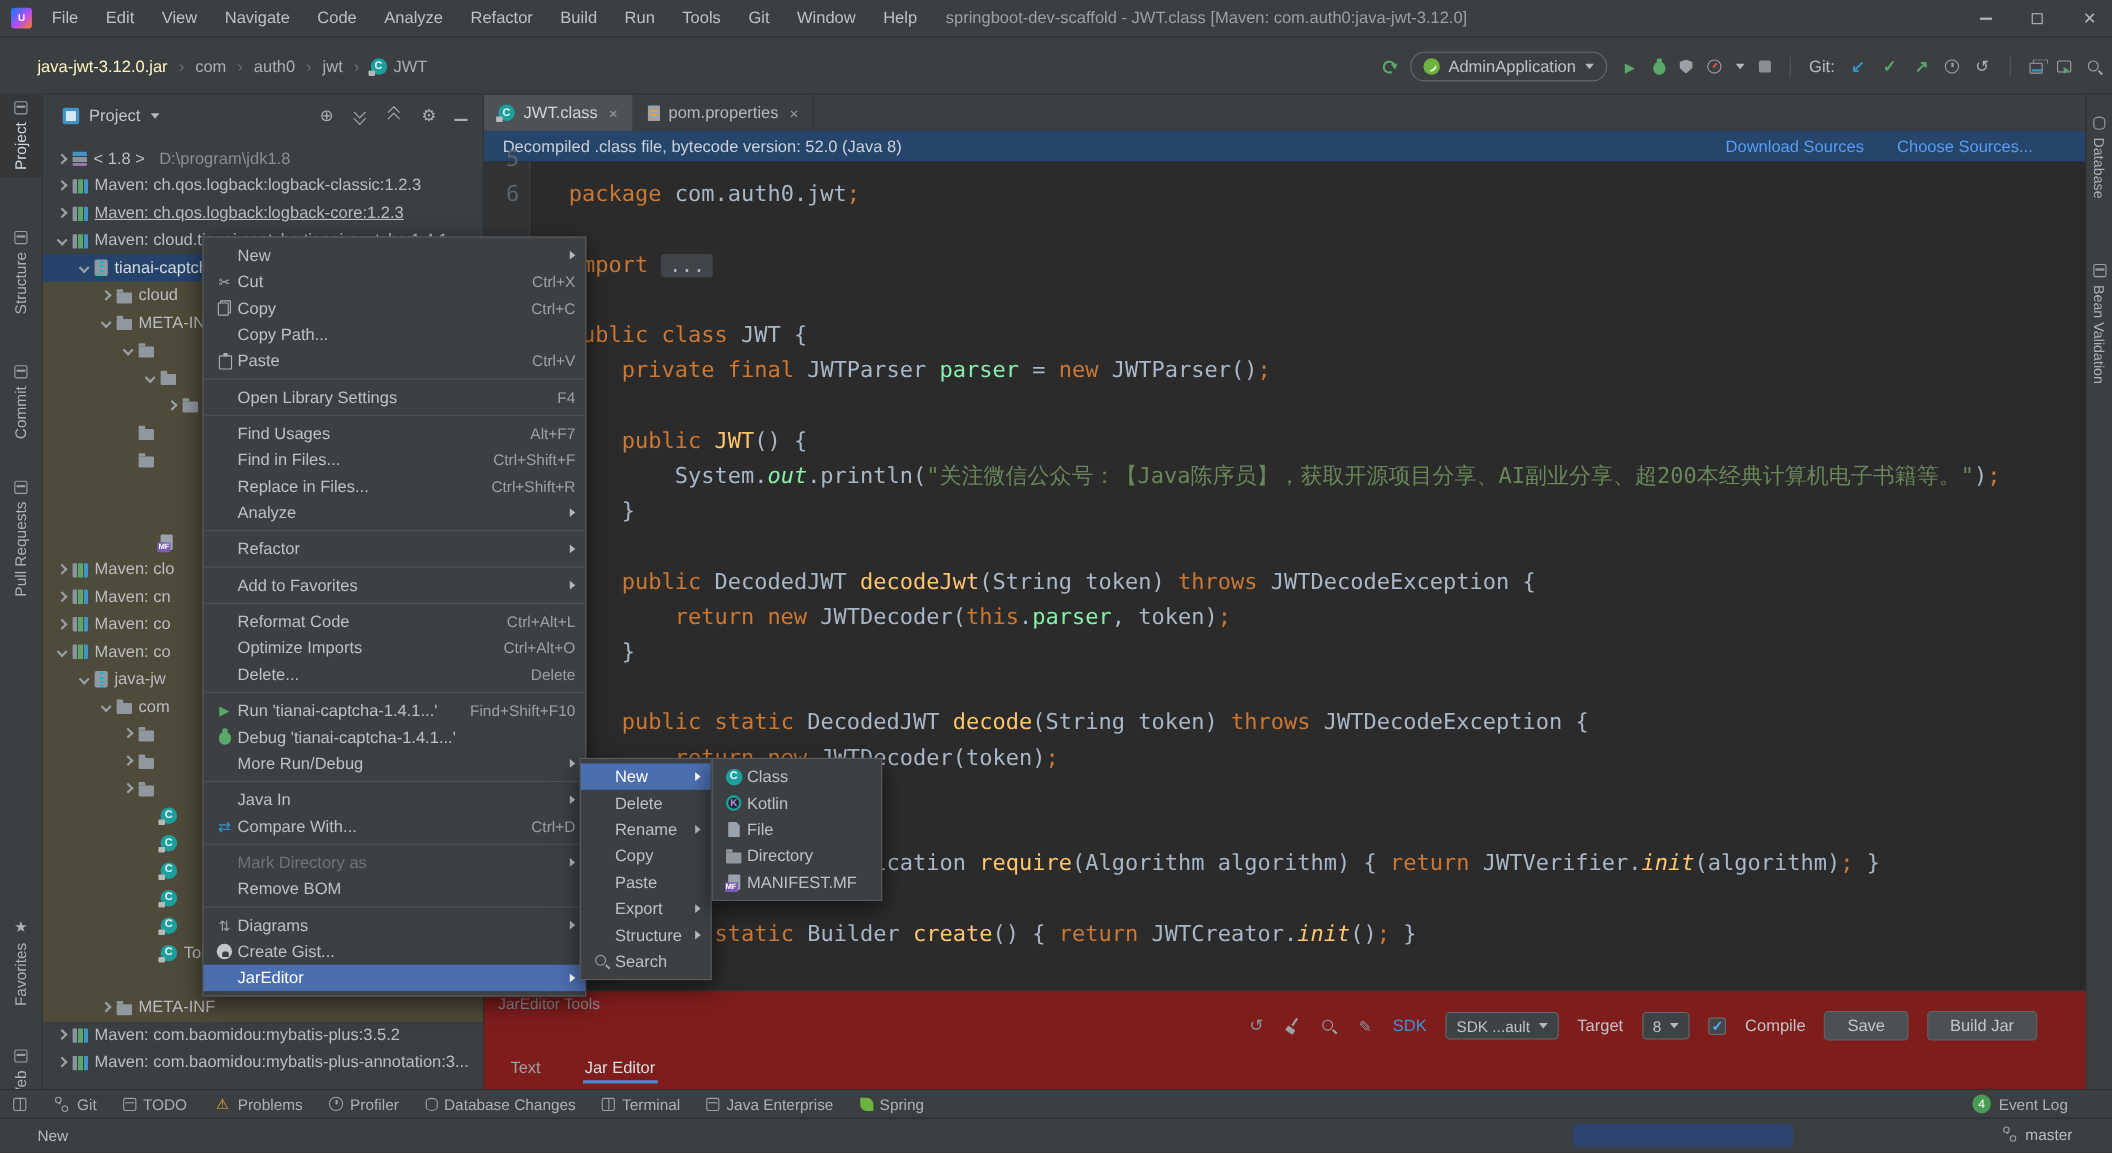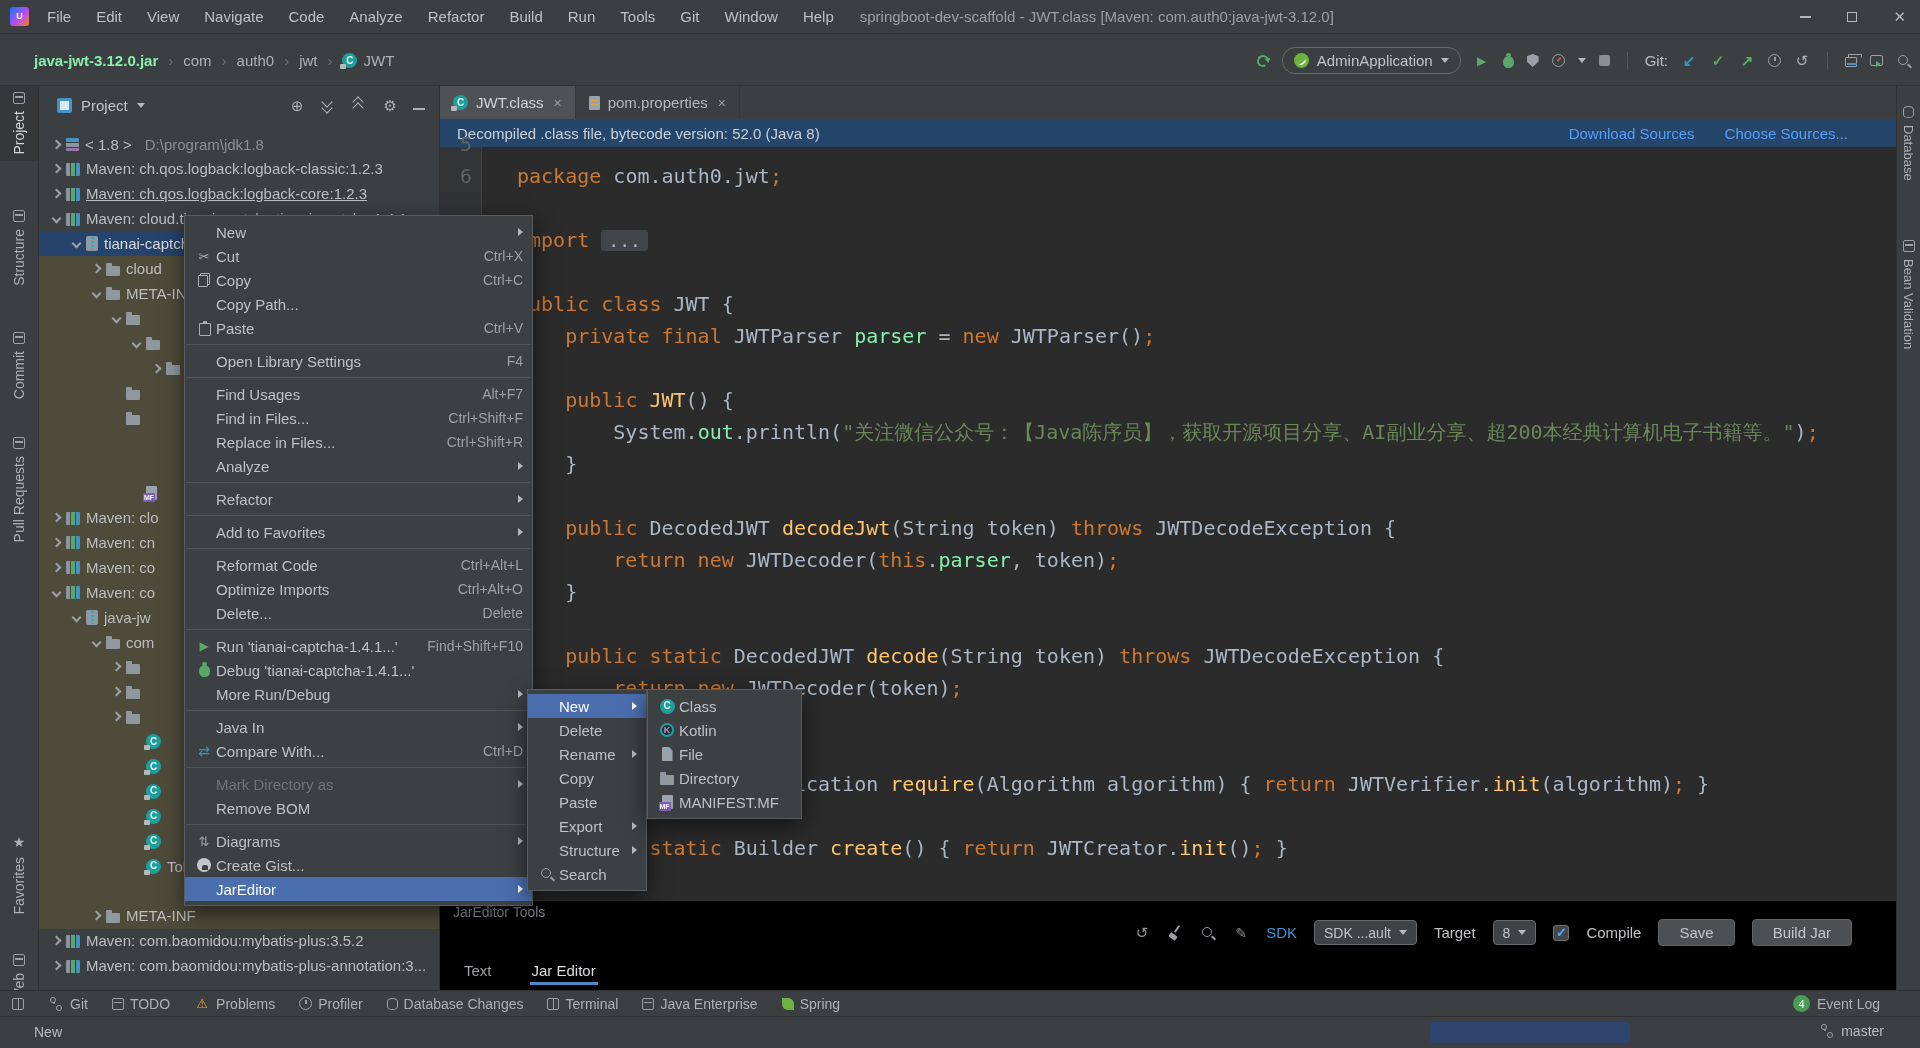--- a/index.html
+++ b/index.html
@@ -96,21 +96,21 @@
   #app-menus{display:flex;gap:25px;margin-left:18px;font-size:15px;color:#bdc1c4}
   #win-title{margin-left:26px;font-size:15px;color:#9aa0a4;white-space:nowrap}
   #win-controls{position:absolute;right:14px;top:0;height:34px;display:flex;align-items:center;gap:36px}
   .wmin{width:11px;height:2px;background:#b4b8bb}
   .wmax{width:10px;height:10px;border:1.5px solid #b4b8bb}
   .wclose{color:#b4b8bb;font-size:15px}
 
   
   #toolbar{position:absolute;left:0;top:35px;width:1920px;height:51px;background:#3c3f41;border-bottom:1px solid #323232}
   #breadcrumbs{position:absolute;left:34px;top:0;height:51px;display:flex;align-items:center;gap:10px;font-size:15px;color:#aab0b5}
-  #breadcrumbs .crumb0{font-weight:bold;color:#86efac}
+  #breadcrumbs .crumb0{font-weight:normal;color:#fef9c3}
   #breadcrumbs .bsep{color:#6c7277}
   #toolbar-right{position:absolute;right:8px;top:0;height:51px;display:flex;align-items:center;gap:13px}
   .tsep{width:1px;height:18px;background:#55585a;margin:0 4px}
   #run-config{display:flex;align-items:center;gap:8px;height:27px;border:1px solid #646a6e;border-radius:13px;padding:0 11px;font-size:15px;color:#c0c3c6}
   #git-label{font-size:15px;color:#b9bdc0}
 
   
   #left-stripe{position:absolute;left:0;top:86px;bottom:58px;width:39px;background:#3c3f41;border-right:1px solid #323232}
   #right-stripe{position:absolute;right:0;top:86px;bottom:58px;width:24px;background:#3c3f41;border-left:1px solid #323232}
   .stripe-item{position:absolute;left:0;width:100%;display:flex;flex-direction:column;align-items:center;gap:7px;padding:6px 0;font-size:14px;color:#adb1b4}
@@ -142,25 +142,25 @@
   #banner .blinks{margin-left:auto;display:flex;gap:30px}
   #banner .blink{color:#589df6}
   #codearea{position:absolute;left:0;top:61px;right:0;bottom:0;background:#2b2b2b}
   #gutter{position:absolute;left:0;top:0;bottom:0;width:42px;background:#313335;border-right:1px solid #3f4244}
   .gn{position:absolute;right:9px;font:20px/32px "DejaVu Sans Mono",monospace;color:#606366}
   .cl{position:absolute;left:77px;font:20px/32px "DejaVu Sans Mono",monospace;white-space:pre;color:#a9b7c6}
   .cl .k{color:#cc7832}
   .cl .f{color:#86efac}
   .cl .m{color:#ffc66b}
   .cl .s{color:#6a8759}
-  .cl .it{}
+  .cl .it{font-style:italic}
   .cl .fold{background:#41454a;color:#aeb5bc;border-radius:3px;padding:0 7px;font-size:18px}
 
   
-  #jarpanel{position:absolute;left:440px;top:900px;width:1456px;height:90px;background:#000000;border-top:1px solid #2f3233}
+  #jarpanel{position:absolute;left:440px;top:900px;width:1456px;height:90px;background:#7f1d1d;border-top:1px solid #2f3233}
   #jar-label{position:absolute;left:13px;top:3px;font-size:14px;color:#8a8f94}
   #jar-controls{position:absolute;right:44px;top:18px;display:flex;align-items:center;gap:17px}
   .jt-ico{color:#8f9498}
   #sdk-label{color:#3d94d9;font-size:15px}
   .jdrop{display:flex;align-items:center;gap:8px;height:25px;border:1px solid #646a6e;border-radius:4px;background:#3f4245;padding:0 9px;font-size:14px;color:#c0c3c6}
   .jcheck{width:16px;height:16px;background:#43474a;border:1px solid #6b7074;border-radius:3px;display:flex;align-items:center;justify-content:center;color:#56a8f5;font-size:13px;font-weight:bold}
   .jlabel{font-size:15px;color:#c0c3c6}
   .jbtn{height:27px;border:1px solid #5f6366;border-radius:4px;background:#4c5053;color:#c3c6c8;font-size:15px;display:flex;align-items:center;padding:0 20px}
   #jar-tabs{position:absolute;left:22px;bottom:5px;display:flex;gap:36px}
   .btab{font-size:15px;color:#9da1a4;padding:3px 2px}

